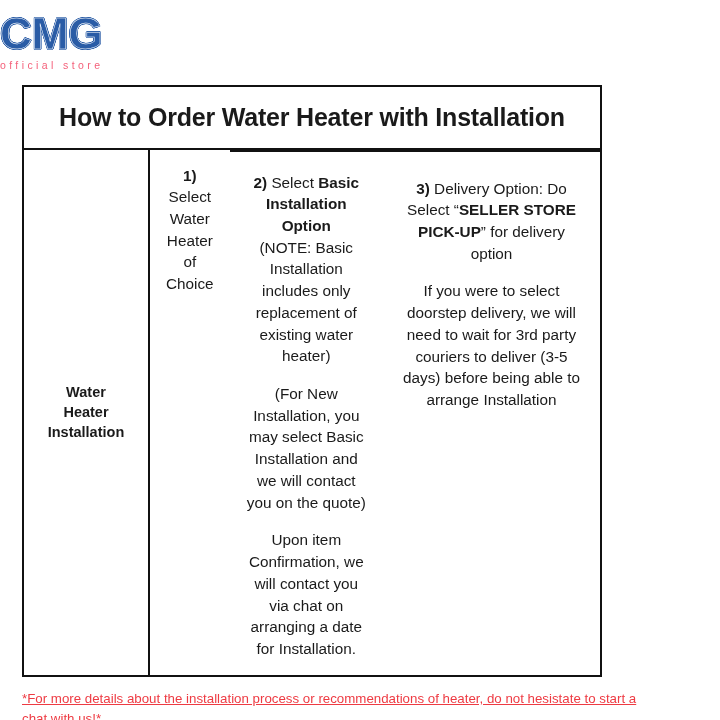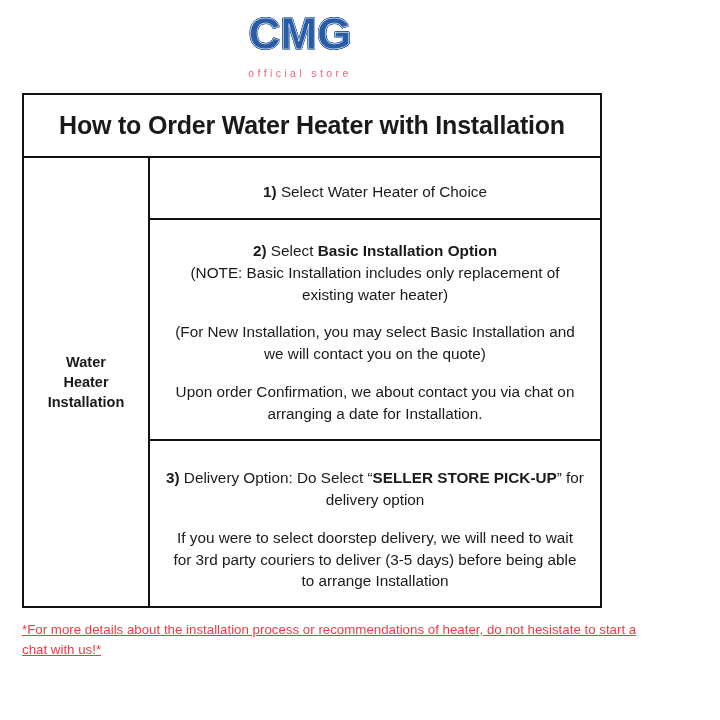--- a/index.html
+++ b/index.html
@@ -12,21 +12,21 @@
     color: #1a1a1a;
     overflow: hidden;
   }
 
   
   .logo-block {
     width: 600px;
     padding-top: 12px;
     display: flex;
     flex-direction: column;
-    align-items: center;
+    align-items: flex-start;
   }
   .logo-wordmark {
     font-family: "Liberation Sans", sans-serif;
     font-size: 44px;
     font-weight: bold;
     letter-spacing: 0px;
     line-height: 1;
     color: #ffffff;
     -webkit-text-stroke: 1.6px #2a5ca6;
     text-shadow:
@@ -38,21 +38,21 @@
     position: relative;
   }
   .logo-wordmark::after {
     content: attr(data-glyph);
     position: absolute;
     left: 0; top: 0;
     color: transparent;
     -webkit-text-stroke: 0.5px #ffffff;
   }
   .logo-sub {
-    margin-top: 12px;
+    margin-top: 4px;
     font-size: 10.5px;
     letter-spacing: 3.4px;
     color: #f4607a;
     font-weight: normal;
     line-height: 1;
   }
 
   
   .table-wrap {
     margin: 14px 26px 0 22px;
@@ -84,21 +84,21 @@
     text-align: center;
     padding: 6px 20px;
   }
   .left-cell .left-label {
     font-size: 14.5px;
     font-weight: bold;
     line-height: 1.38;
     white-space: pre-line;
   }
 
-  .right-col { flex: 1 1 auto; display: flex; flex-direction: column; margin-top: 8px; }
+  .right-col { flex: 1 1 auto; display: flex; flex-direction: row; }
 
   .step-cell {
     padding: 12px 16px 13px 16px;
     text-align: center;
     font-size: 15.3px;
     line-height: 1.42;
   }
   .step-cell + .step-cell { border-top: 2.5px solid #111111; }
   .step-cell p { margin: 0; }
   .step-cell p.gap { margin-top: 1.05em; }
@@ -143,21 +143,21 @@
     <div class="right-col">
 
       <div class="step-cell step-1">
         <p><b>1)</b><span> Select Water Heater of Choice</span></p>
       </div>
 
       <div class="step-cell step-2">
         <p><b>2)</b><span> Select </span><b>Basic Installation Option</b></p>
         <p>(NOTE: Basic Installation includes only replacement of existing water heater)</p>
         <p class="gap">(For New Installation, you may select Basic Installation and we will contact you on the quote)</p>
-        <p class="gap">Upon order Confirmation, we about contact you via chat on arranging a date for Installation.</p>
+        <p class="gap">Upon item Confirmation, we will contact you via chat on arranging a date for Installation.</p>
       </div>
 
       <div class="step-cell step-3">
         <p><b>3)</b><span> Delivery Option: Do Select “</span><b>SELLER STORE PICK-UP</b><span>” for delivery option</span></p>
         <p class="gap">If you were to select doorstep delivery, we will need to wait for 3rd party couriers to deliver (3-5 days) before being able to arrange Installation</p>
       </div>
 
     </div>
   </div>
 </div>

